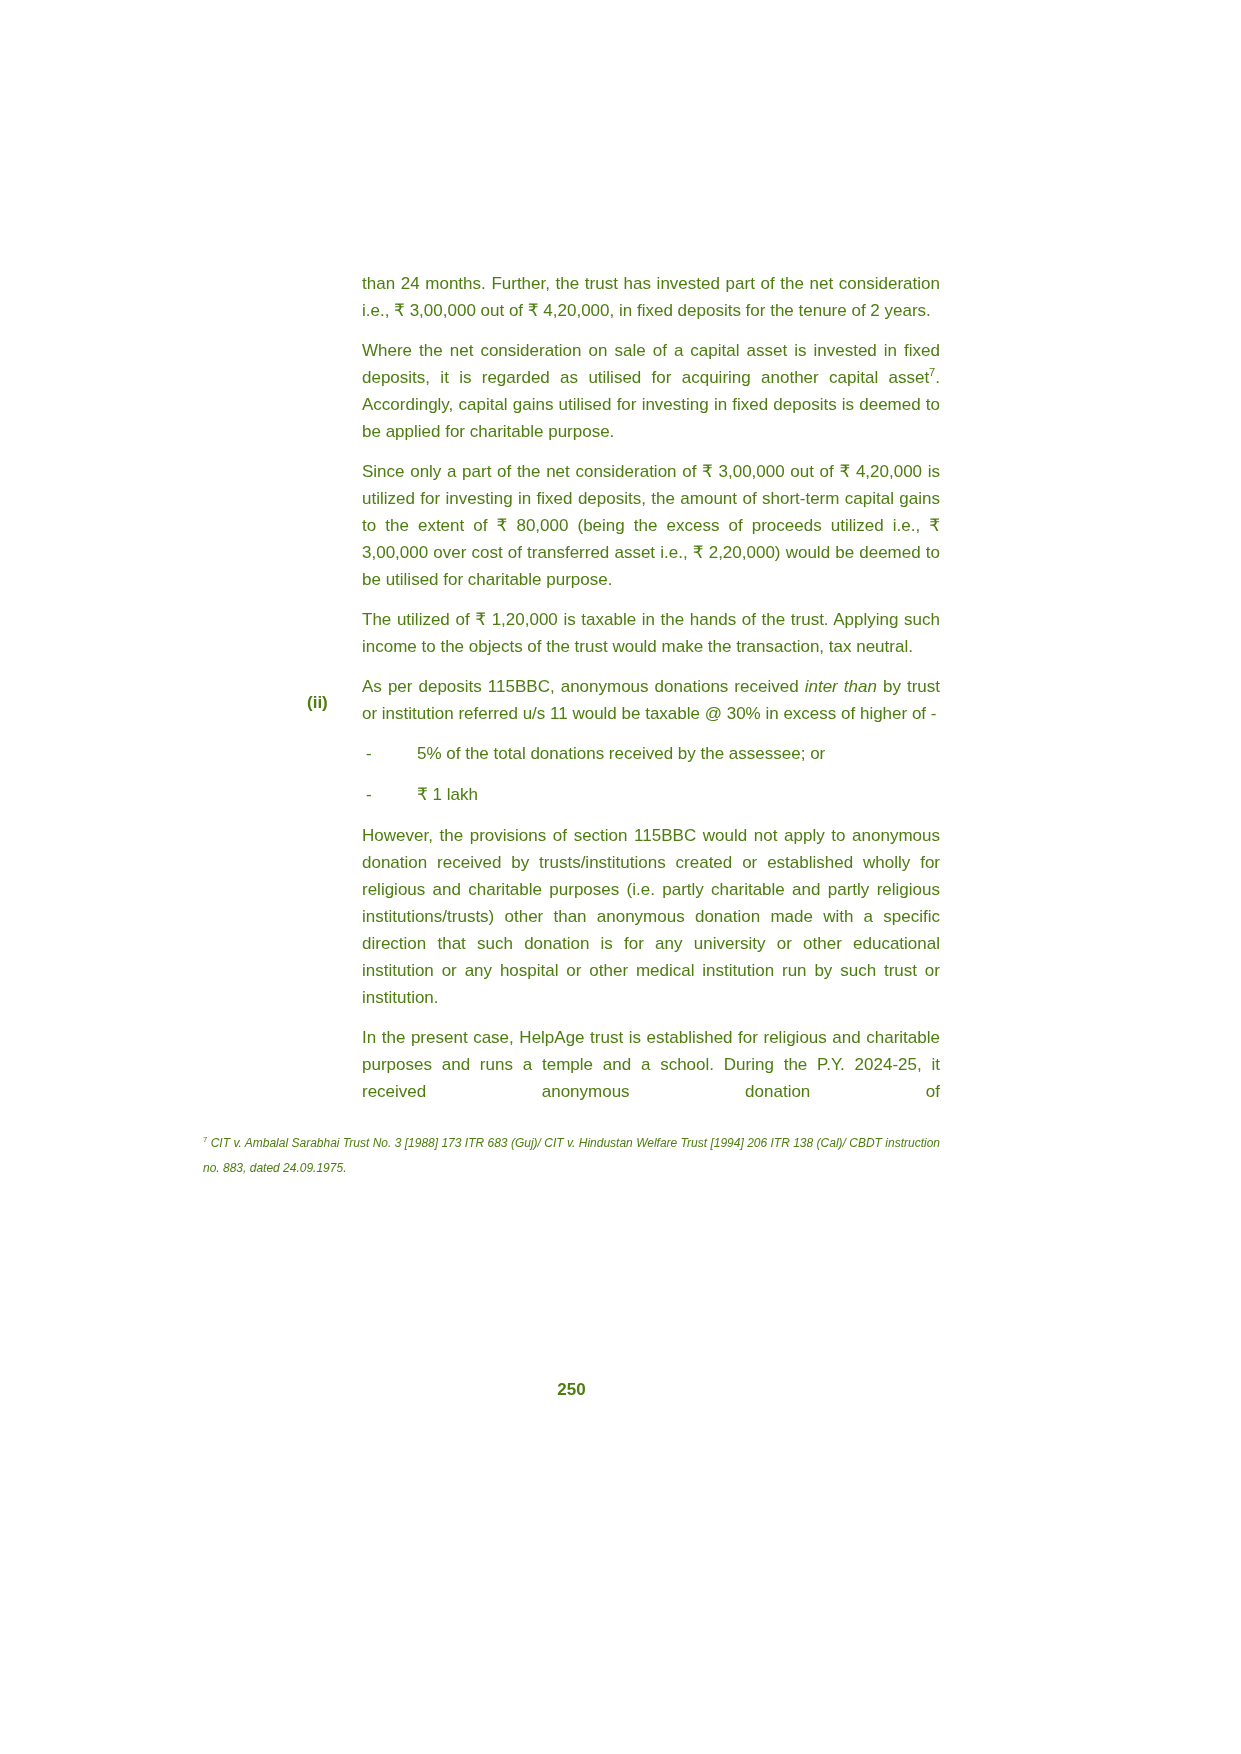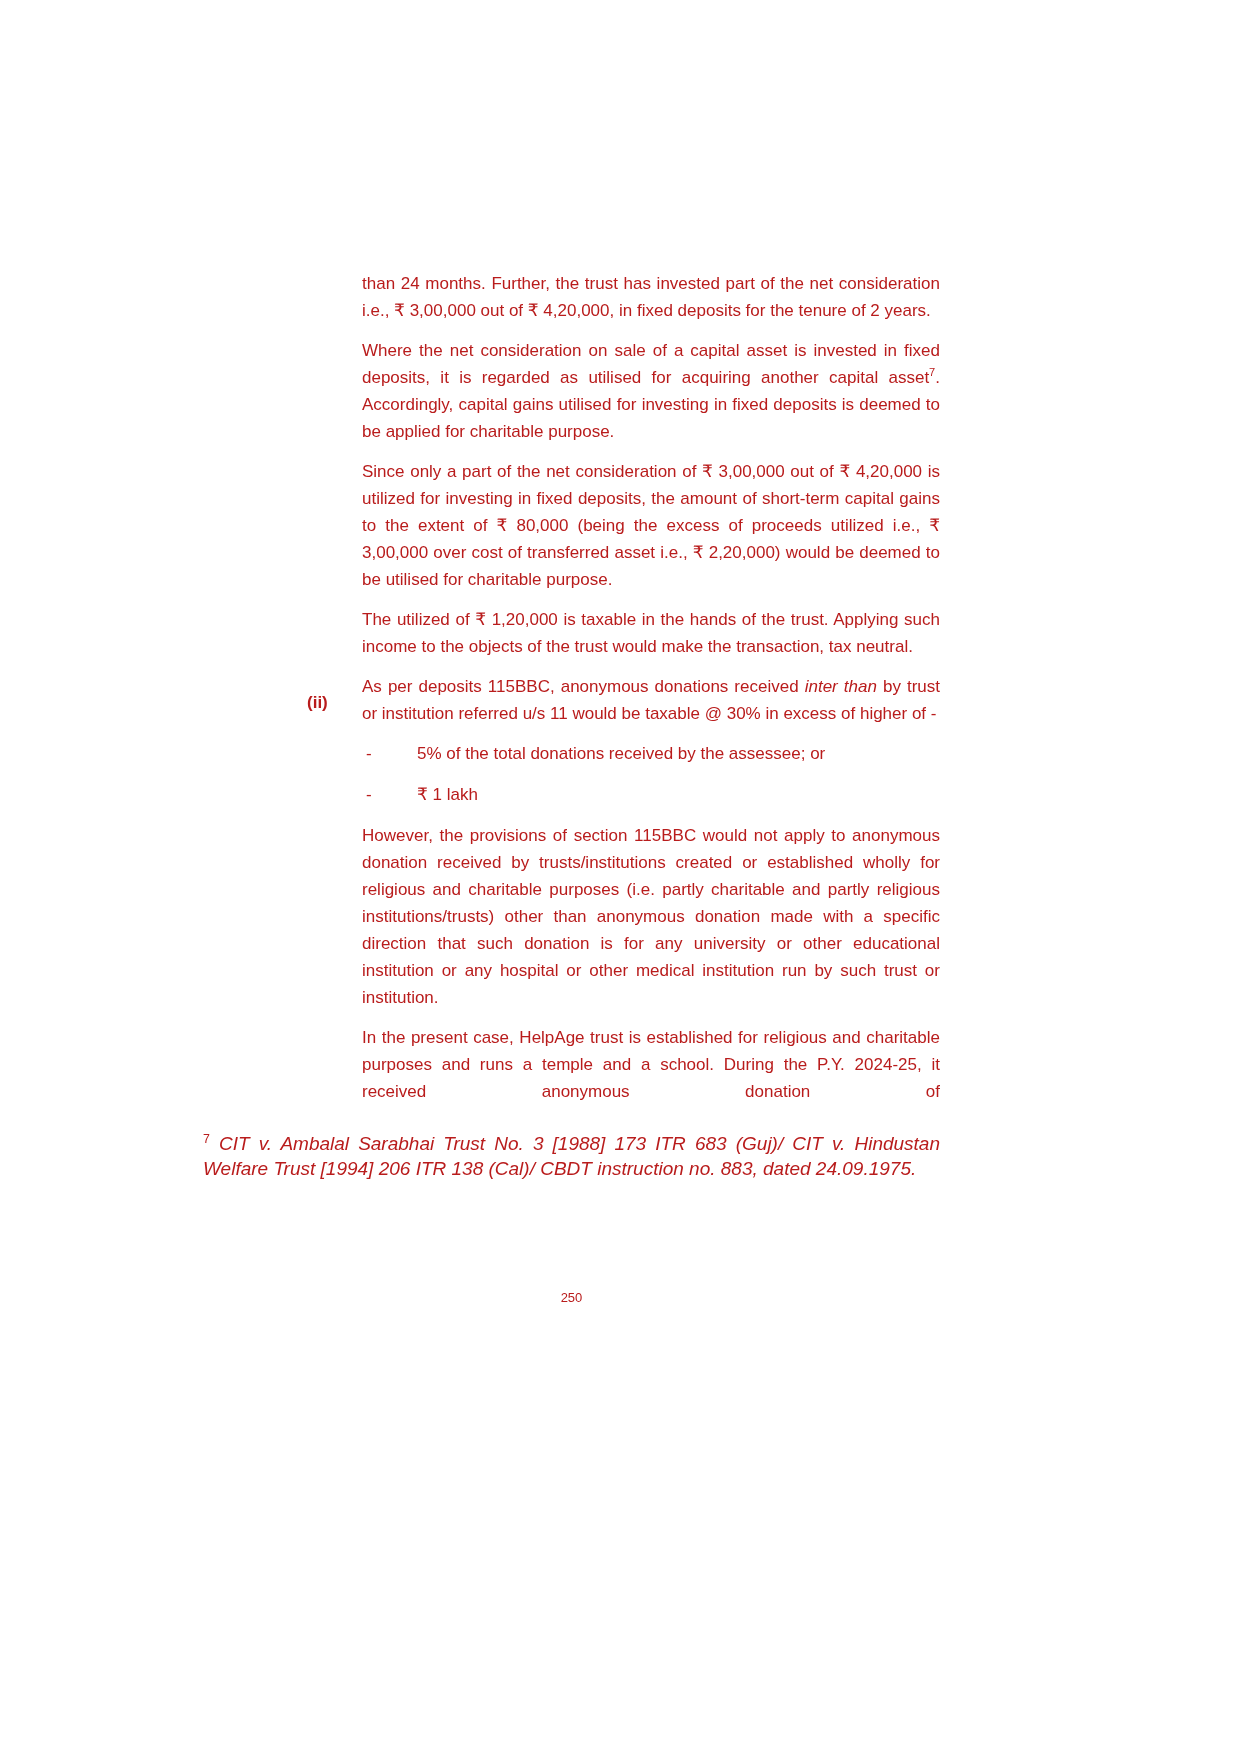--- a/index.html
+++ b/index.html
@@ -2,21 +2,21 @@
 <html><head>
 <meta charset="utf-8">
 <style>
   * { margin: 0; padding: 0; box-sizing: border-box; }
   html, body { background: #ffffff; }
   .page {
     position: relative;
     width: 1241px;
     height: 1754px;
     background: #ffffff;
-    color: #b91c1c;
+    color: #4d7c0f;
     font-family: "Liberation Sans", "DejaVu Sans", sans-serif;
     overflow: hidden;
   }
   .content {
     position: absolute;
     left: 203px;
     top: 270px;
     width: 737px;
     font-size: 17px;
     line-height: 27px;
@@ -36,34 +36,34 @@
   .item-body { flex: 1; text-align: justify; }
   .bullet {
     display: flex;
     margin-left: 159px;
     margin-bottom: 14px;
   }
   .bullet-marker { flex: 0 0 55px; padding-left: 4px; }
   .bullet-text { flex: 1; }
   .footnote {
     margin-top: 26px;
-    font-size: 19px;
+    font-size: 12px;
     line-height: 25px;
     text-align: justify;
   }
   .italic { font-style: italic; }
   sup { font-size: 0.65em; vertical-align: super; line-height: 0; }
   .page-number {
     position: absolute;
     left: 203px;
-    top: 1290px;
+    top: 1380px;
     width: 737px;
     text-align: center;
-    font-size: 13px;
-    font-weight: normal;
+    font-size: 17px;
+    font-weight: bold;
   }
 </style>
 </head>
 <body>
 
 <div class="page">
   <div class="content">
 
     <p class="para"><span>than 24 months. Further, the trust has invested part of the net consideration i.e., ₹ 3,00,000 out of ₹ 4,20,000, in fixed deposits for the tenure of 2 years.</span></p>
 

